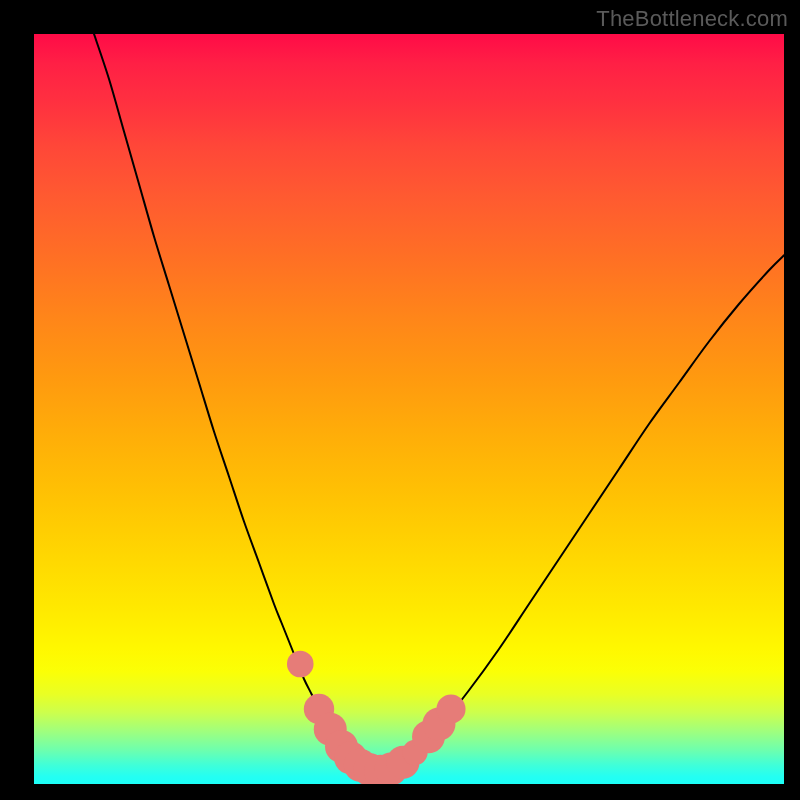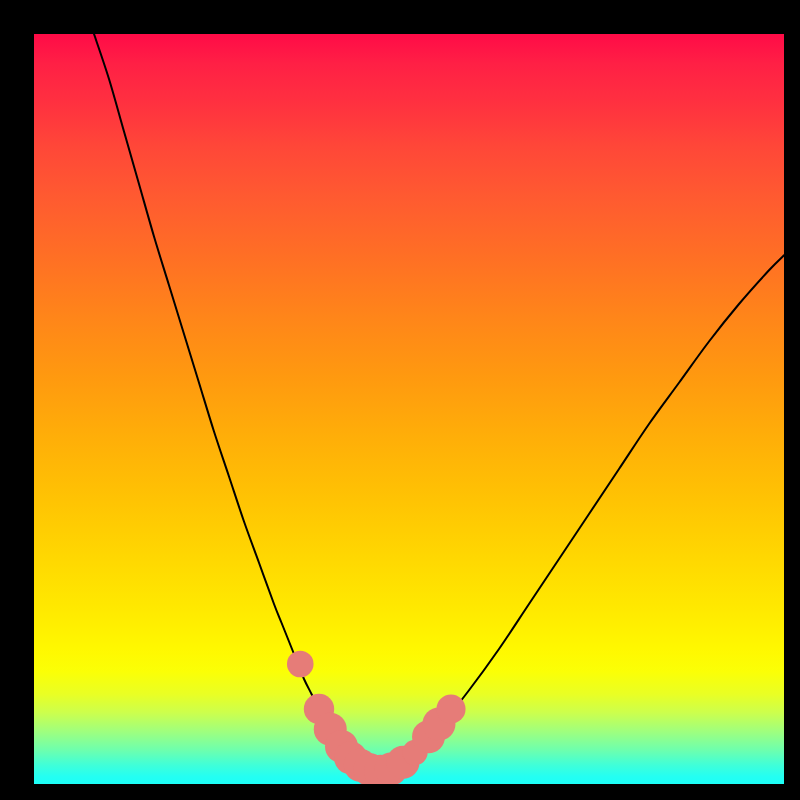--- a/index.html
+++ b/index.html
@@ -96,13 +96,14 @@
           <circle cx="346.50" cy="737.25" r="16.48" fill="#e67c78"></circle>
           <circle cx="357.00" cy="735.00" r="16.48" fill="#e67c78"></circle>
           <circle cx="369.00" cy="728.25" r="16.48" fill="#e67c78"></circle>
           <circle cx="381.00" cy="718.50" r="12.65" fill="#e67c78"></circle>
           <circle cx="394.50" cy="702.75" r="16.48" fill="#e67c78"></circle>
           <circle cx="405.00" cy="690.00" r="16.48" fill="#e67c78"></circle>
           <circle cx="417.00" cy="675.00" r="14.56" fill="#e67c78"></circle>
         </g>
     </svg>
   </div>
+  <div class="watermark">TheBottleneck.com</div>
 </div>
 
 </body></html>

